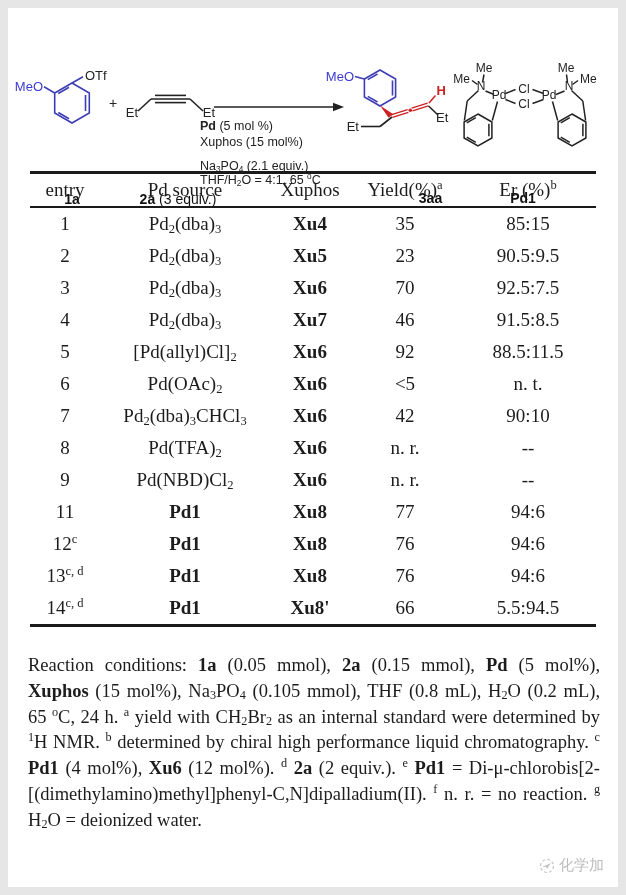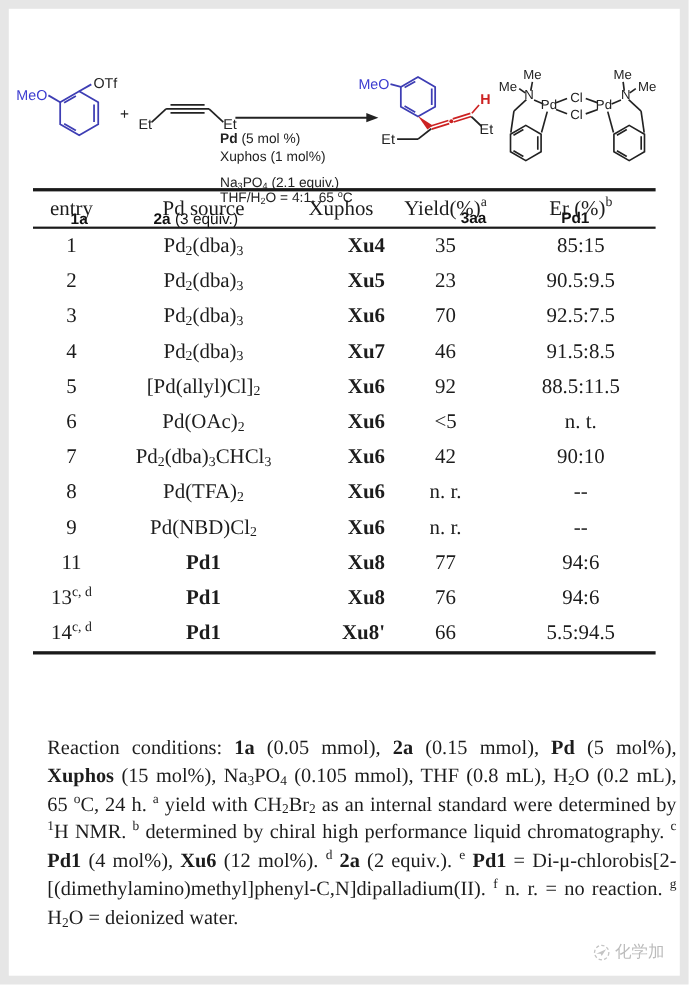--- a/index.html
+++ b/index.html
@@ -15,25 +15,25 @@
   .slabel{position:absolute;font-size:14px;color:#111;text-align:center;white-space:nowrap;}
   .l1a{left:34px;top:133px;width:60px}
   .l2a{left:110px;top:133px;width:120px}
   .l3aa{left:363px;top:132px;width:80px}
   .lpd1{left:480px;top:132px;width:70px}
 
   .rtable{position:absolute;left:22px;top:163px;width:566px;border-collapse:collapse;font-size:19px;
           border-top:3px solid #1a1a1a;border-bottom:3px solid #1a1a1a;}
   .rtable th{font-weight:normal;border-bottom:2px solid #1a1a1a;}
   .rtable th,.rtable td{text-align:center;padding:0;height:32px;line-height:30px;}
-  .rtable .b{font-weight:bold;text-align:right;}
+  .rtable .b{font-weight:bold;}
   sup{font-size:66%;vertical-align:super;line-height:0;}
   sub{font-size:66%;vertical-align:-0.2em;line-height:0;}
 
-  .footnote{position:absolute;left:20px;top:645px;width:572px;margin:15px;font-size:18.5px;line-height:25.8px;text-align:justify;}
+  .footnote{position:absolute;left:20px;top:645px;width:572px;margin:0;font-size:18.5px;line-height:25.8px;text-align:justify;}
 
   .watermark{position:absolute;right:14px;bottom:12px;display:flex;align-items:center;gap:4px;
              color:#bcbcbc;font-size:15px;font-family:"DejaVu Sans","Liberation Sans",sans-serif;}
 </style>
 </head>
 <body>
 
 <div class="page">
 
 
@@ -125,21 +125,21 @@
       <text x="491" y="41" text-anchor="middle" font-size="12" fill="#222">Pd</text>
       <text x="516" y="34.5" text-anchor="middle" font-size="12" fill="#222">Cl</text>
       <text x="516" y="50" text-anchor="middle" font-size="12" fill="#222">Cl</text>
       <text x="541" y="41" text-anchor="middle" font-size="12" fill="#222">Pd</text>
       <text x="561" y="32" text-anchor="middle" font-size="12" fill="#222">N</text>
       <text x="558" y="14" text-anchor="middle" font-size="12" fill="#222">Me</text>
       <text x="572" y="25" font-size="12" fill="#222">Me</text>
     </svg>
 
     <div class="cond c1"><span style="font-weight: 700;">Pd</span><span> (5 mol %)</span></div>
-    <div class="cond c2"><span>Xuphos (1 mol%)</span></div>
+    <div class="cond c2"><span>Xuphos (15 mol%)</span></div>
     <div class="cond c3"><span>Na</span><sub>3</sub><span>PO</span><sub>4</sub><span> (2.1 equiv.)</span></div>
     <div class="cond c4"><span>THF/H</span><sub>2</sub><span>O = 4:1, 65 </span><sup>o</sup><span>C</span></div>
 
     <div class="slabel l1a"><span style="font-weight: 700;">1a</span></div>
     <div class="slabel l2a"><span style="font-weight: 700;">2a</span><span> (3 equiv.)</span></div>
     <div class="slabel l3aa"><span style="font-weight: 700; margin-left: 39px;">3aa</span></div>
     <div class="slabel lpd1"><span style="font-weight: 700;">Pd1</span></div>
   </div>
 
   <table class="rtable">
@@ -224,20 +224,27 @@
           <td>--</td>
         </tr>
       <tr>
           <td><span>11</span></td>
           <td><span style="font-weight: 700;">Pd1</span></td>
           <td class="b">Xu8</td>
           <td>77</td>
           <td>94:6</td>
         </tr>
       <tr>
+          <td><span>12</span><sup>c</sup></td>
+          <td><span style="font-weight: 700;">Pd1</span></td>
+          <td class="b">Xu8</td>
+          <td>76</td>
+          <td>94:6</td>
+        </tr>
+      <tr>
           <td><span>13</span><sup>c, d</sup></td>
           <td><span style="font-weight: 700;">Pd1</span></td>
           <td class="b">Xu8</td>
           <td>76</td>
           <td>94:6</td>
         </tr>
       <tr>
           <td><span>14</span><sup>c, d</sup></td>
           <td><span style="font-weight: 700;">Pd1</span></td>
           <td class="b">Xu8'</td>

